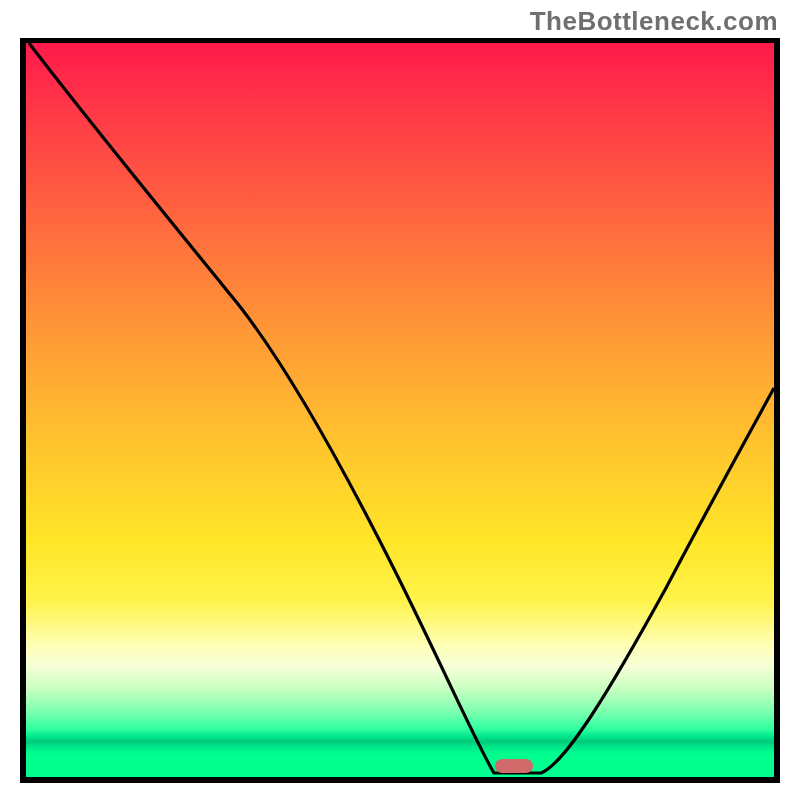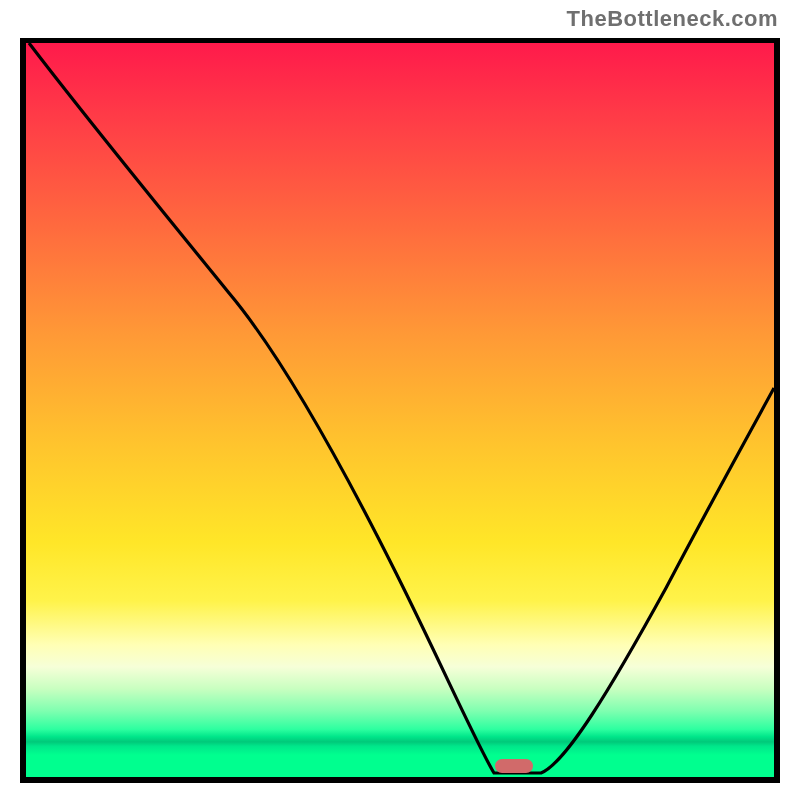--- a/index.html
+++ b/index.html
@@ -35,21 +35,21 @@
       #00ff8f 97%,
       #00ff8f 100%
     );
   }
   .watermark {
     position: absolute;
     right: 22px;
     top: 6px;
     font-family: Arial, Helvetica, sans-serif;
     font-weight: 700;
-    font-size: 22px;
+    font-size: 26px;
     color: #6f6f6f;
     letter-spacing: 0.5px;
   }
   .curve {
     position: absolute;
     inset: 0;
     width: 100%;
     height: 100%;
   }
   .marker {

